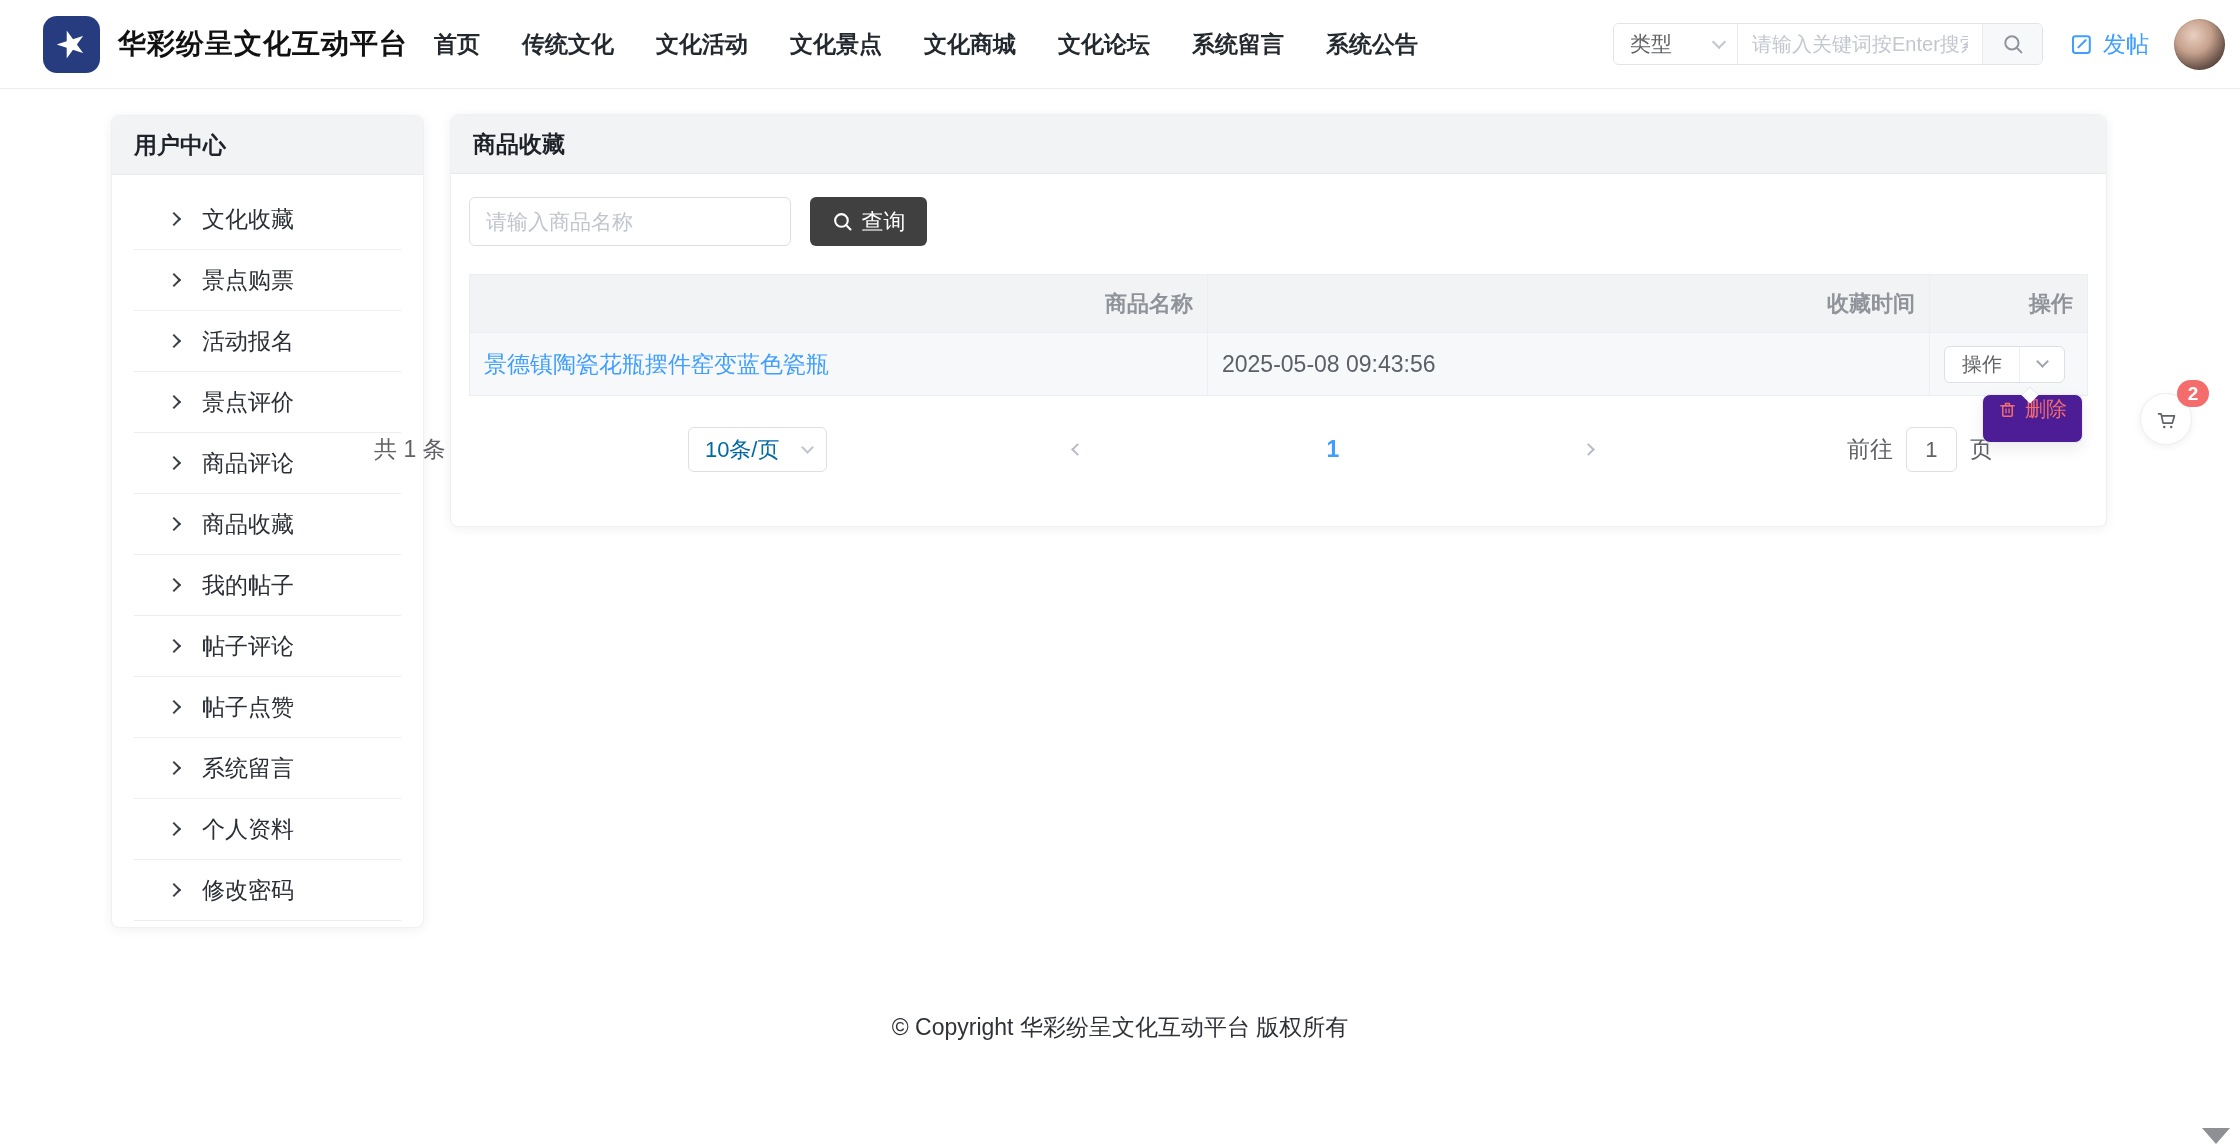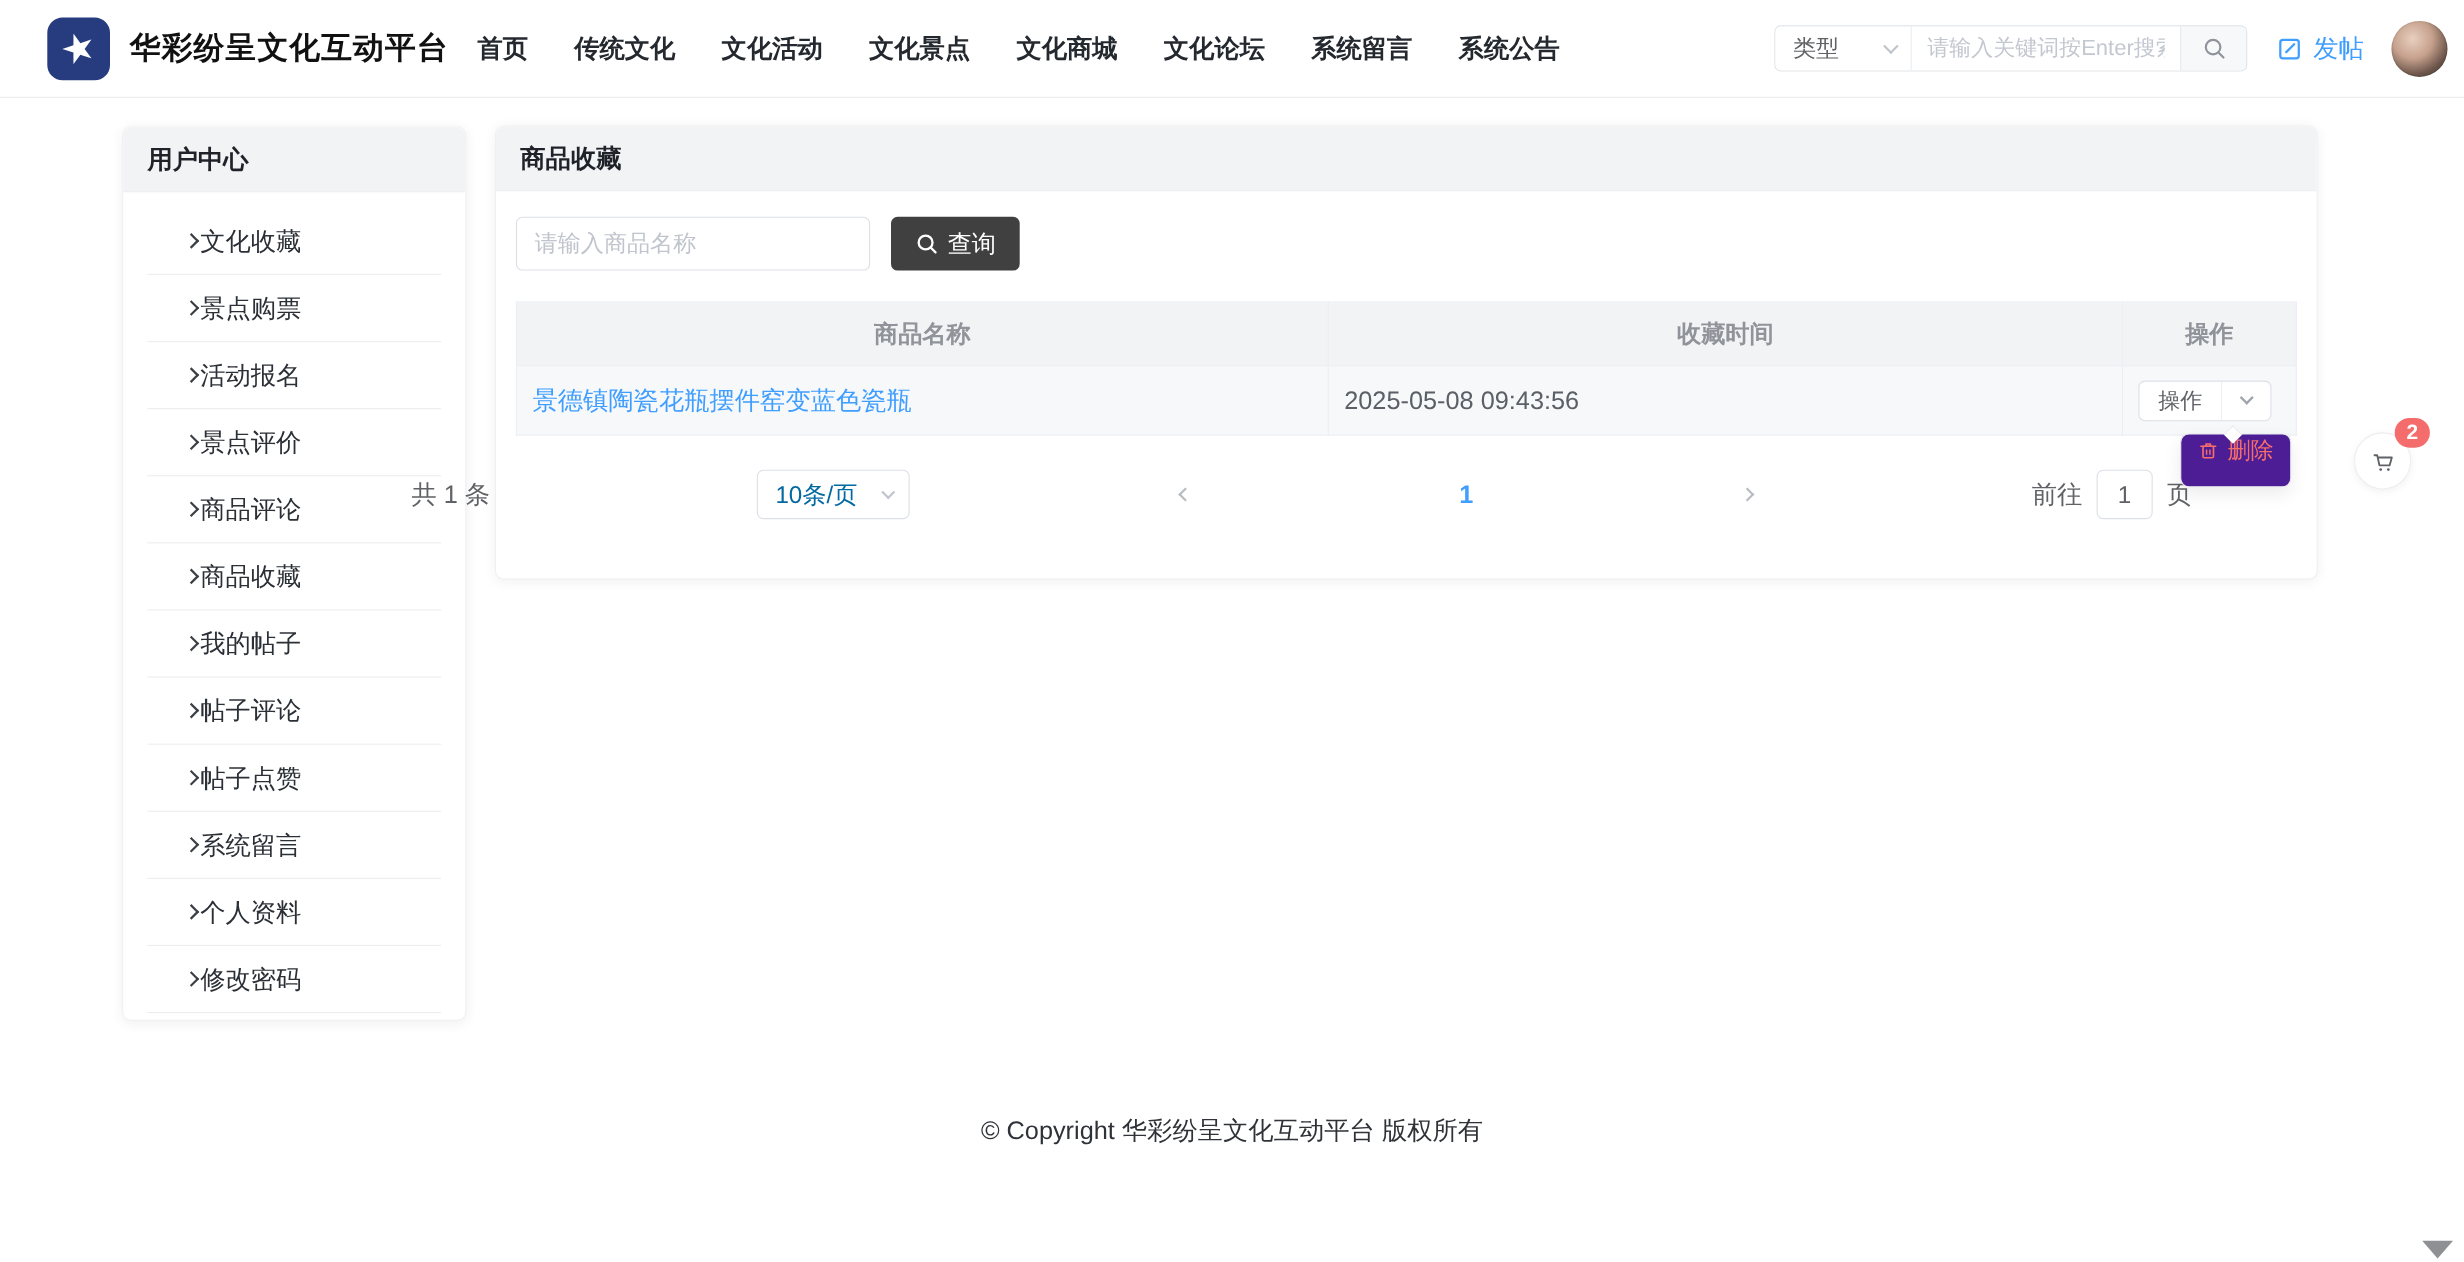--- a/index.html
+++ b/index.html
@@ -61,21 +61,21 @@
   }
   .card-header {
     height:58px; line-height:58px; background:#f2f3f5; border-bottom:1px solid #e7e9ec;
     padding:0 22px; font-weight:bold; font-size:23px; color:#1f2329;
     border-radius:8px 8px 0 0;
   }
   
   .sidebar-card { left:111px; top:115px; width:313px; }
   .menu { list-style:none; margin:0; padding:14px 0 6px; }
   .menu li {
-    margin:0 22px; height:61px; box-sizing:border-box; display:flex; align-items:center; gap:3px;
+    margin:0 22px; height:61px; box-sizing:border-box; display:flex; align-items:center; gap:23px;
     padding-left:35px; border-bottom:1px solid #ededed; font-size:23px; color:#2b2f36; cursor:pointer; white-space:nowrap;
   }
   .menu .chev { color:#3a3f46; }
   
   .main-card { left:450px; top:114px; width:1657px; }
   .card-body { padding:23px 18px 54px; }
   .toolbar { display:flex; gap:19px; }
   .toolbar input {
     width:322px; height:49px; box-sizing:border-box; border:1px solid #dcdfe6; border-radius:6px;
     padding:0 16px; font-size:21px; color:#606266; outline:none;
@@ -84,21 +84,21 @@
   .toolbar input::placeholder { color:#c0c4cc; }
   .query-btn {
     width:117px; height:49px; background:#404040; color:#fff; border:none; border-radius:6px;
     font-size:22px; display:flex; align-items:center; justify-content:center; gap:9px; cursor:pointer;
     font-family:"Liberation Sans","DejaVu Sans",sans-serif;
   }
   
   .fav-table { width:100%; border-collapse:collapse; margin-top:28px; table-layout:fixed; }
   .fav-table th, .fav-table td { border:1px solid #ebeef5; }
   .fav-table thead th {
-    background:#f1f3f5; height:57px; font-size:22px; color:#909399; text-align:center;
+    background:#f1f3f5; height:57px; font-size:22px; color:#909399; text-align:right;
     padding:0 14px; font-weight:bold;
   }
   .fav-table tbody td { background:#f6f8fa; height:62px; font-size:23px; color:#5b6067; padding:0 14px; }
   .product-link { color:#409EFF; text-decoration:none; cursor:pointer; }
   .split-btn { display:inline-flex; border:1px solid #dcdfe6; border-radius:6px; background:#fff; height:35px; overflow:hidden; }
   .sb-left { padding:0 17px; font-size:20px; color:#606266; display:flex; align-items:center; border-right:1px solid #ebeef5; cursor:pointer; }
   .sb-right { width:44px; display:flex; align-items:center; justify-content:center; color:#a0a4ab; cursor:pointer; }
   
   .pagination {
     margin-top:31px; display:flex; align-items:center; justify-content:space-between;

